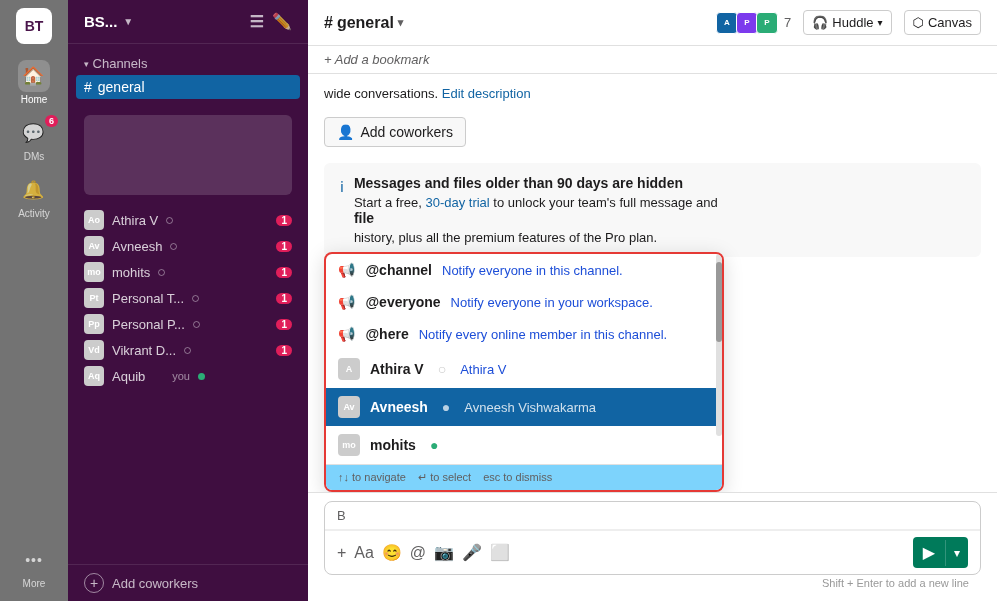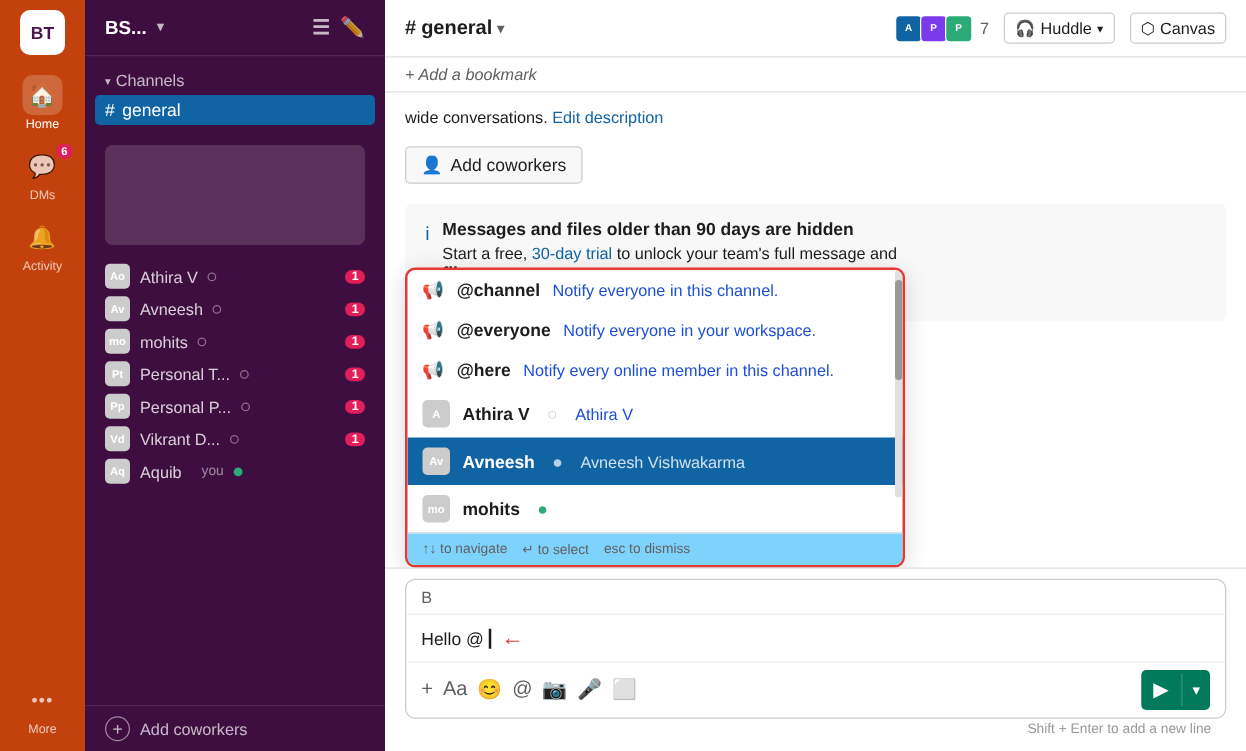--- a/index.html
+++ b/index.html
@@ -1,21 +1,21 @@
 <!DOCTYPE html>
 <html><head>
   <meta charset="utf-8">
   <style>
     * { box-sizing: border-box; margin: 0; padding: 0; }
     body { font-family: -apple-system, BlinkMacSystemFont, 'Segoe UI', sans-serif; width: 997px; height: 601px; overflow: hidden; display: flex; background: #1a1d21; }
 
     
     .app-sidebar {
       width: 68px;
-      background: #c2410c;
+      background: #737373;
       display: flex;
       flex-direction: column;
       align-items: center;
       padding: 8px 0;
       gap: 4px;
     }
     .workspace-avatar {
       width: 36px; height: 36px; border-radius: 8px;
       background: #fff; display: flex; align-items: center; justify-content: center;
       font-weight: 700; font-size: 14px; color: #4a154b; margin-bottom: 8px;
@@ -334,21 +334,21 @@
     </div>
     <div class="dm-item">
       <div class="dm-avatar av-multi">Vd</div>
       <span>Vikrant D...</span>
       <div class="status-dot status-offline"></div>
       <span class="dm-badge">1</span>
     </div>
     <div class="dm-item">
       <div class="dm-avatar av-green">Aq</div>
       <span>Aquib</span>
-      <span style="font-size:11px; color:rgba(255,255,255,0.5); margin-left:8px;">you</span>
+      <span style="font-size:11px; color:rgba(255,255,255,0.5); margin-left:19px;">you</span>
       <div class="status-dot status-online"></div>
     </div>
   </div>
 
   <div class="add-coworkers-btn">
     <div class="plus-circle">+</div>
     <span>Add coworkers</span>
   </div>
 </div>
 
@@ -456,25 +456,20 @@
         <span>↵ to select</span>
         <span>esc to dismiss</span>
       </div>
     </div>
   </div>
 
   <div class="message-input-area">
     <div class="message-input-box">
       <div class="message-input-header">
         <span>B</span>
-      </div>
-      <div class="message-input-field">
-        <span>Hello @</span>
-        <span class="cursor"></span>
-        <span class="red-arrow">←</span>
       </div>
       <div class="message-input-toolbar">
         <span class="toolbar-icon">+</span>
         <span class="toolbar-icon">Aa</span>
         <span class="toolbar-icon">😊</span>
         <span class="toolbar-icon">@</span>
         <span class="toolbar-icon">📷</span>
         <span class="toolbar-icon">🎤</span>
         <span class="toolbar-icon">⬜</span>
         <div class="send-btn">

